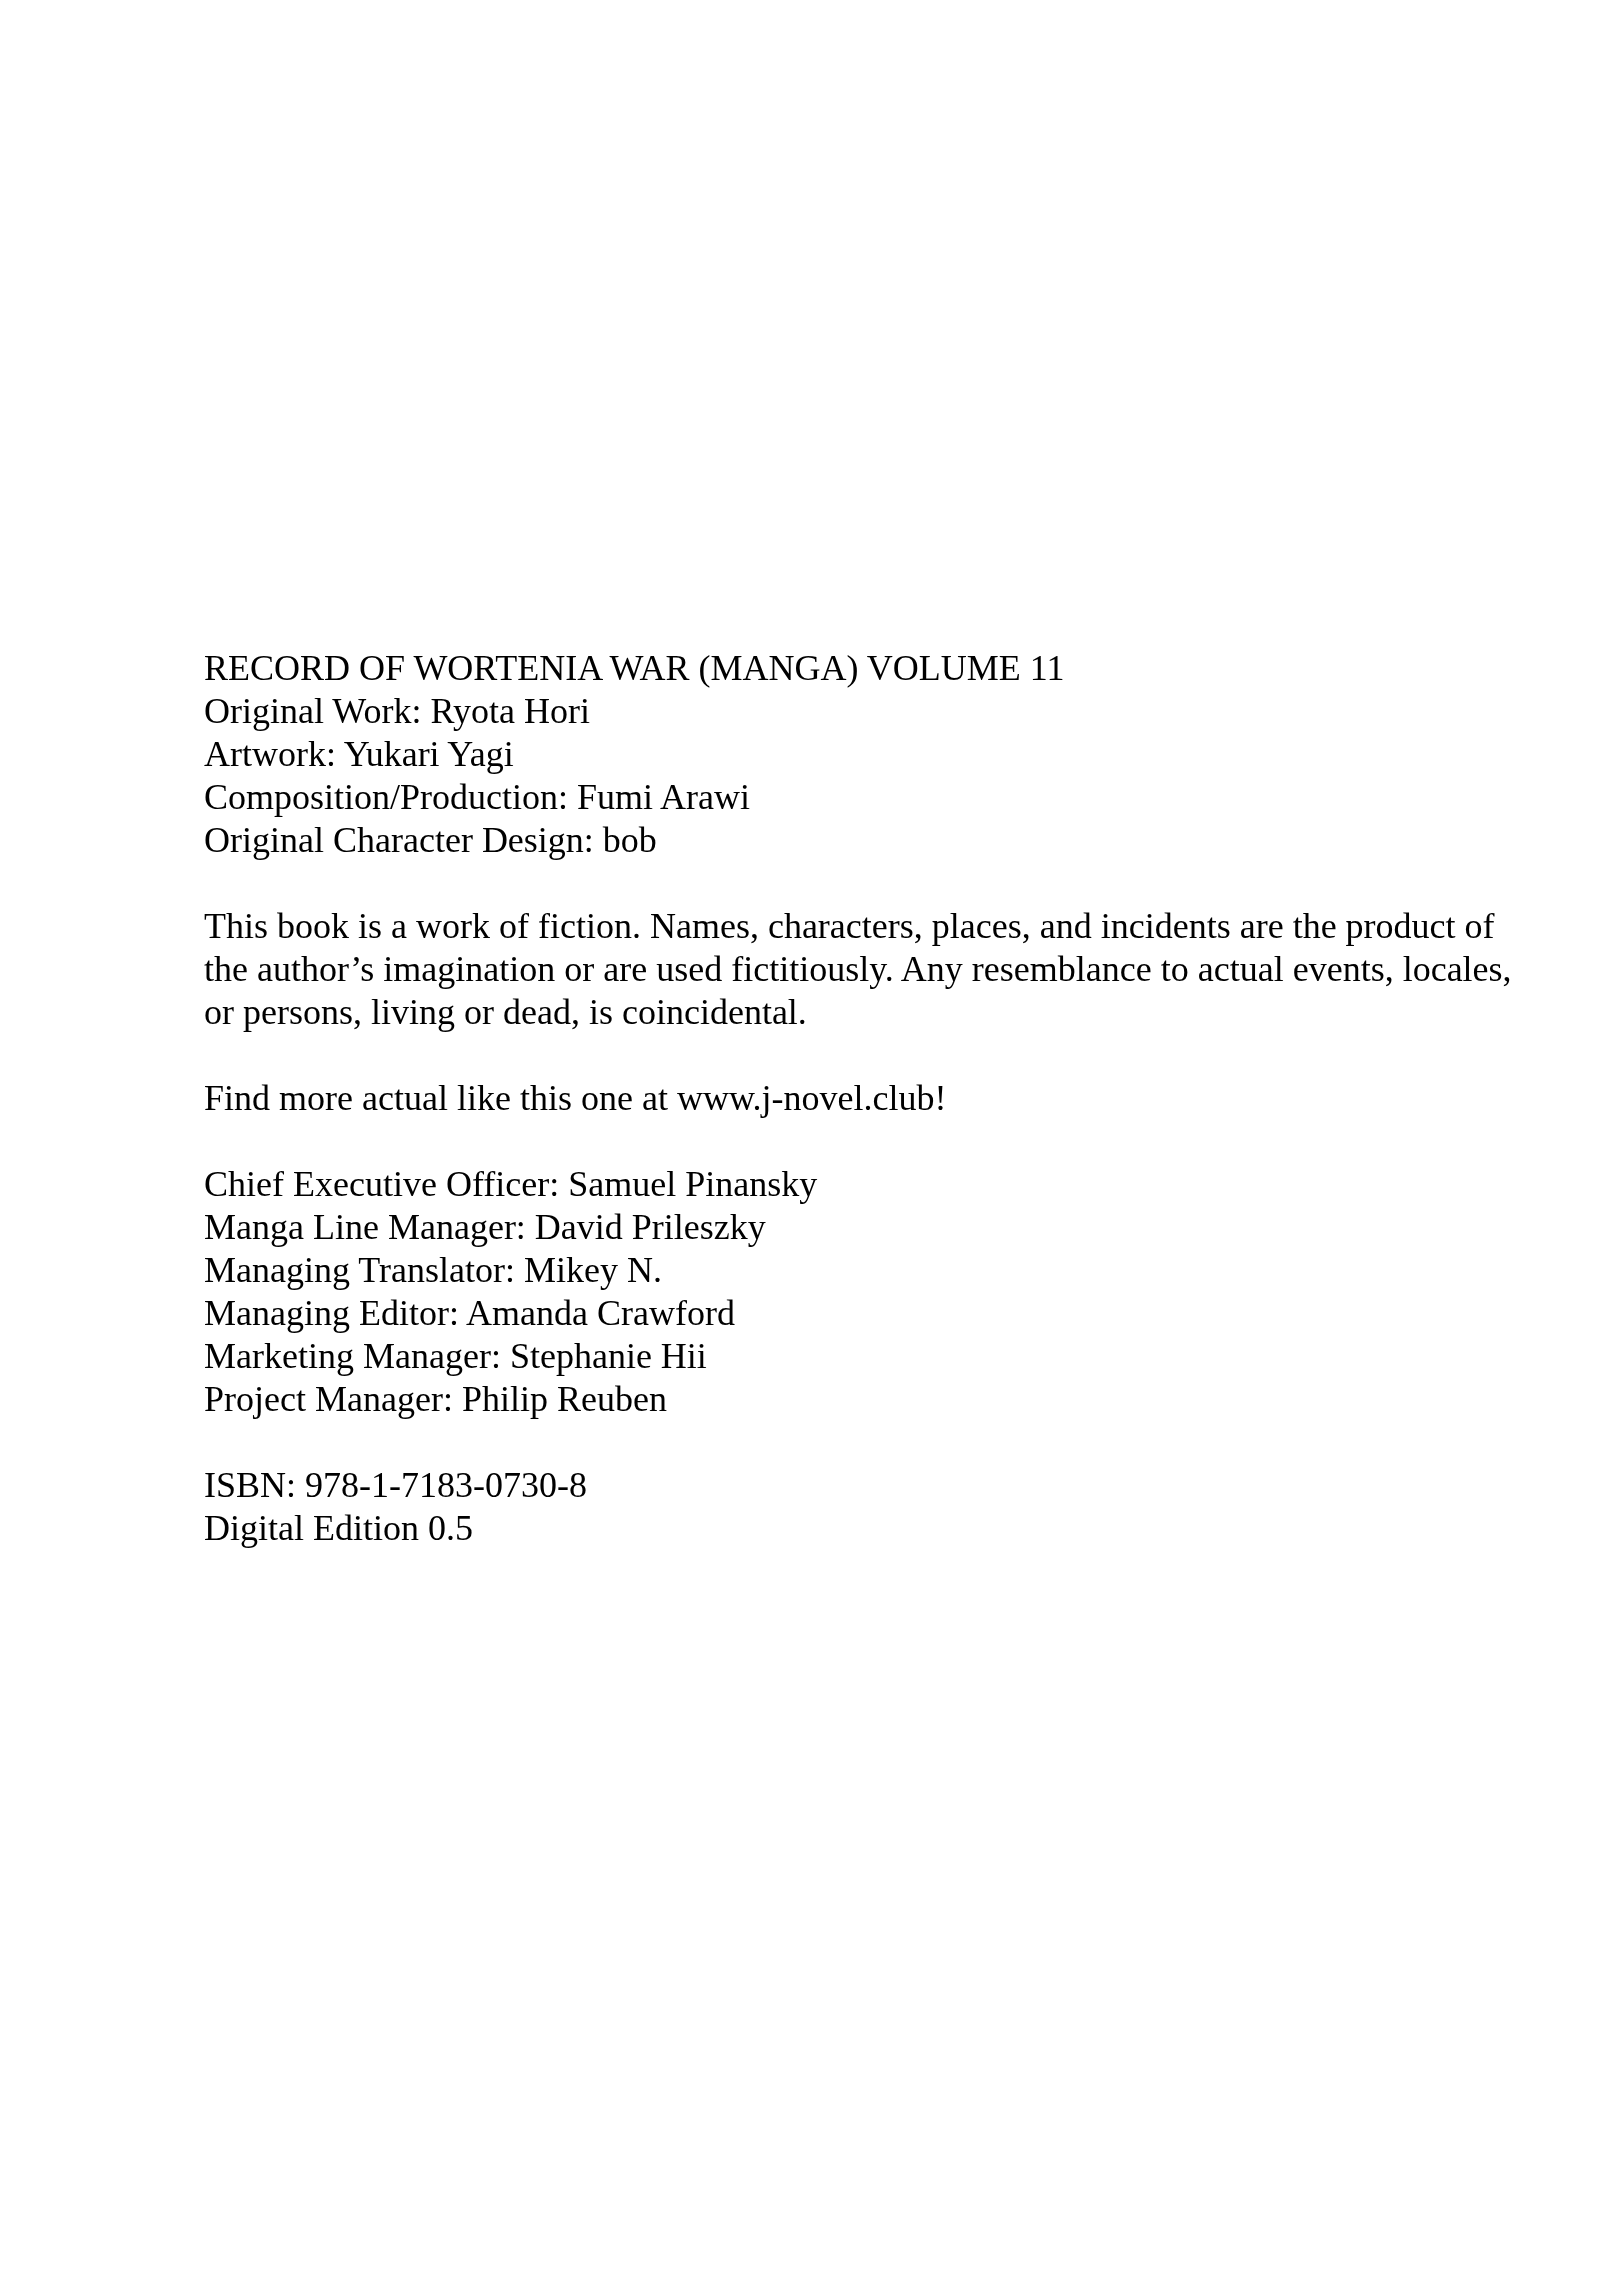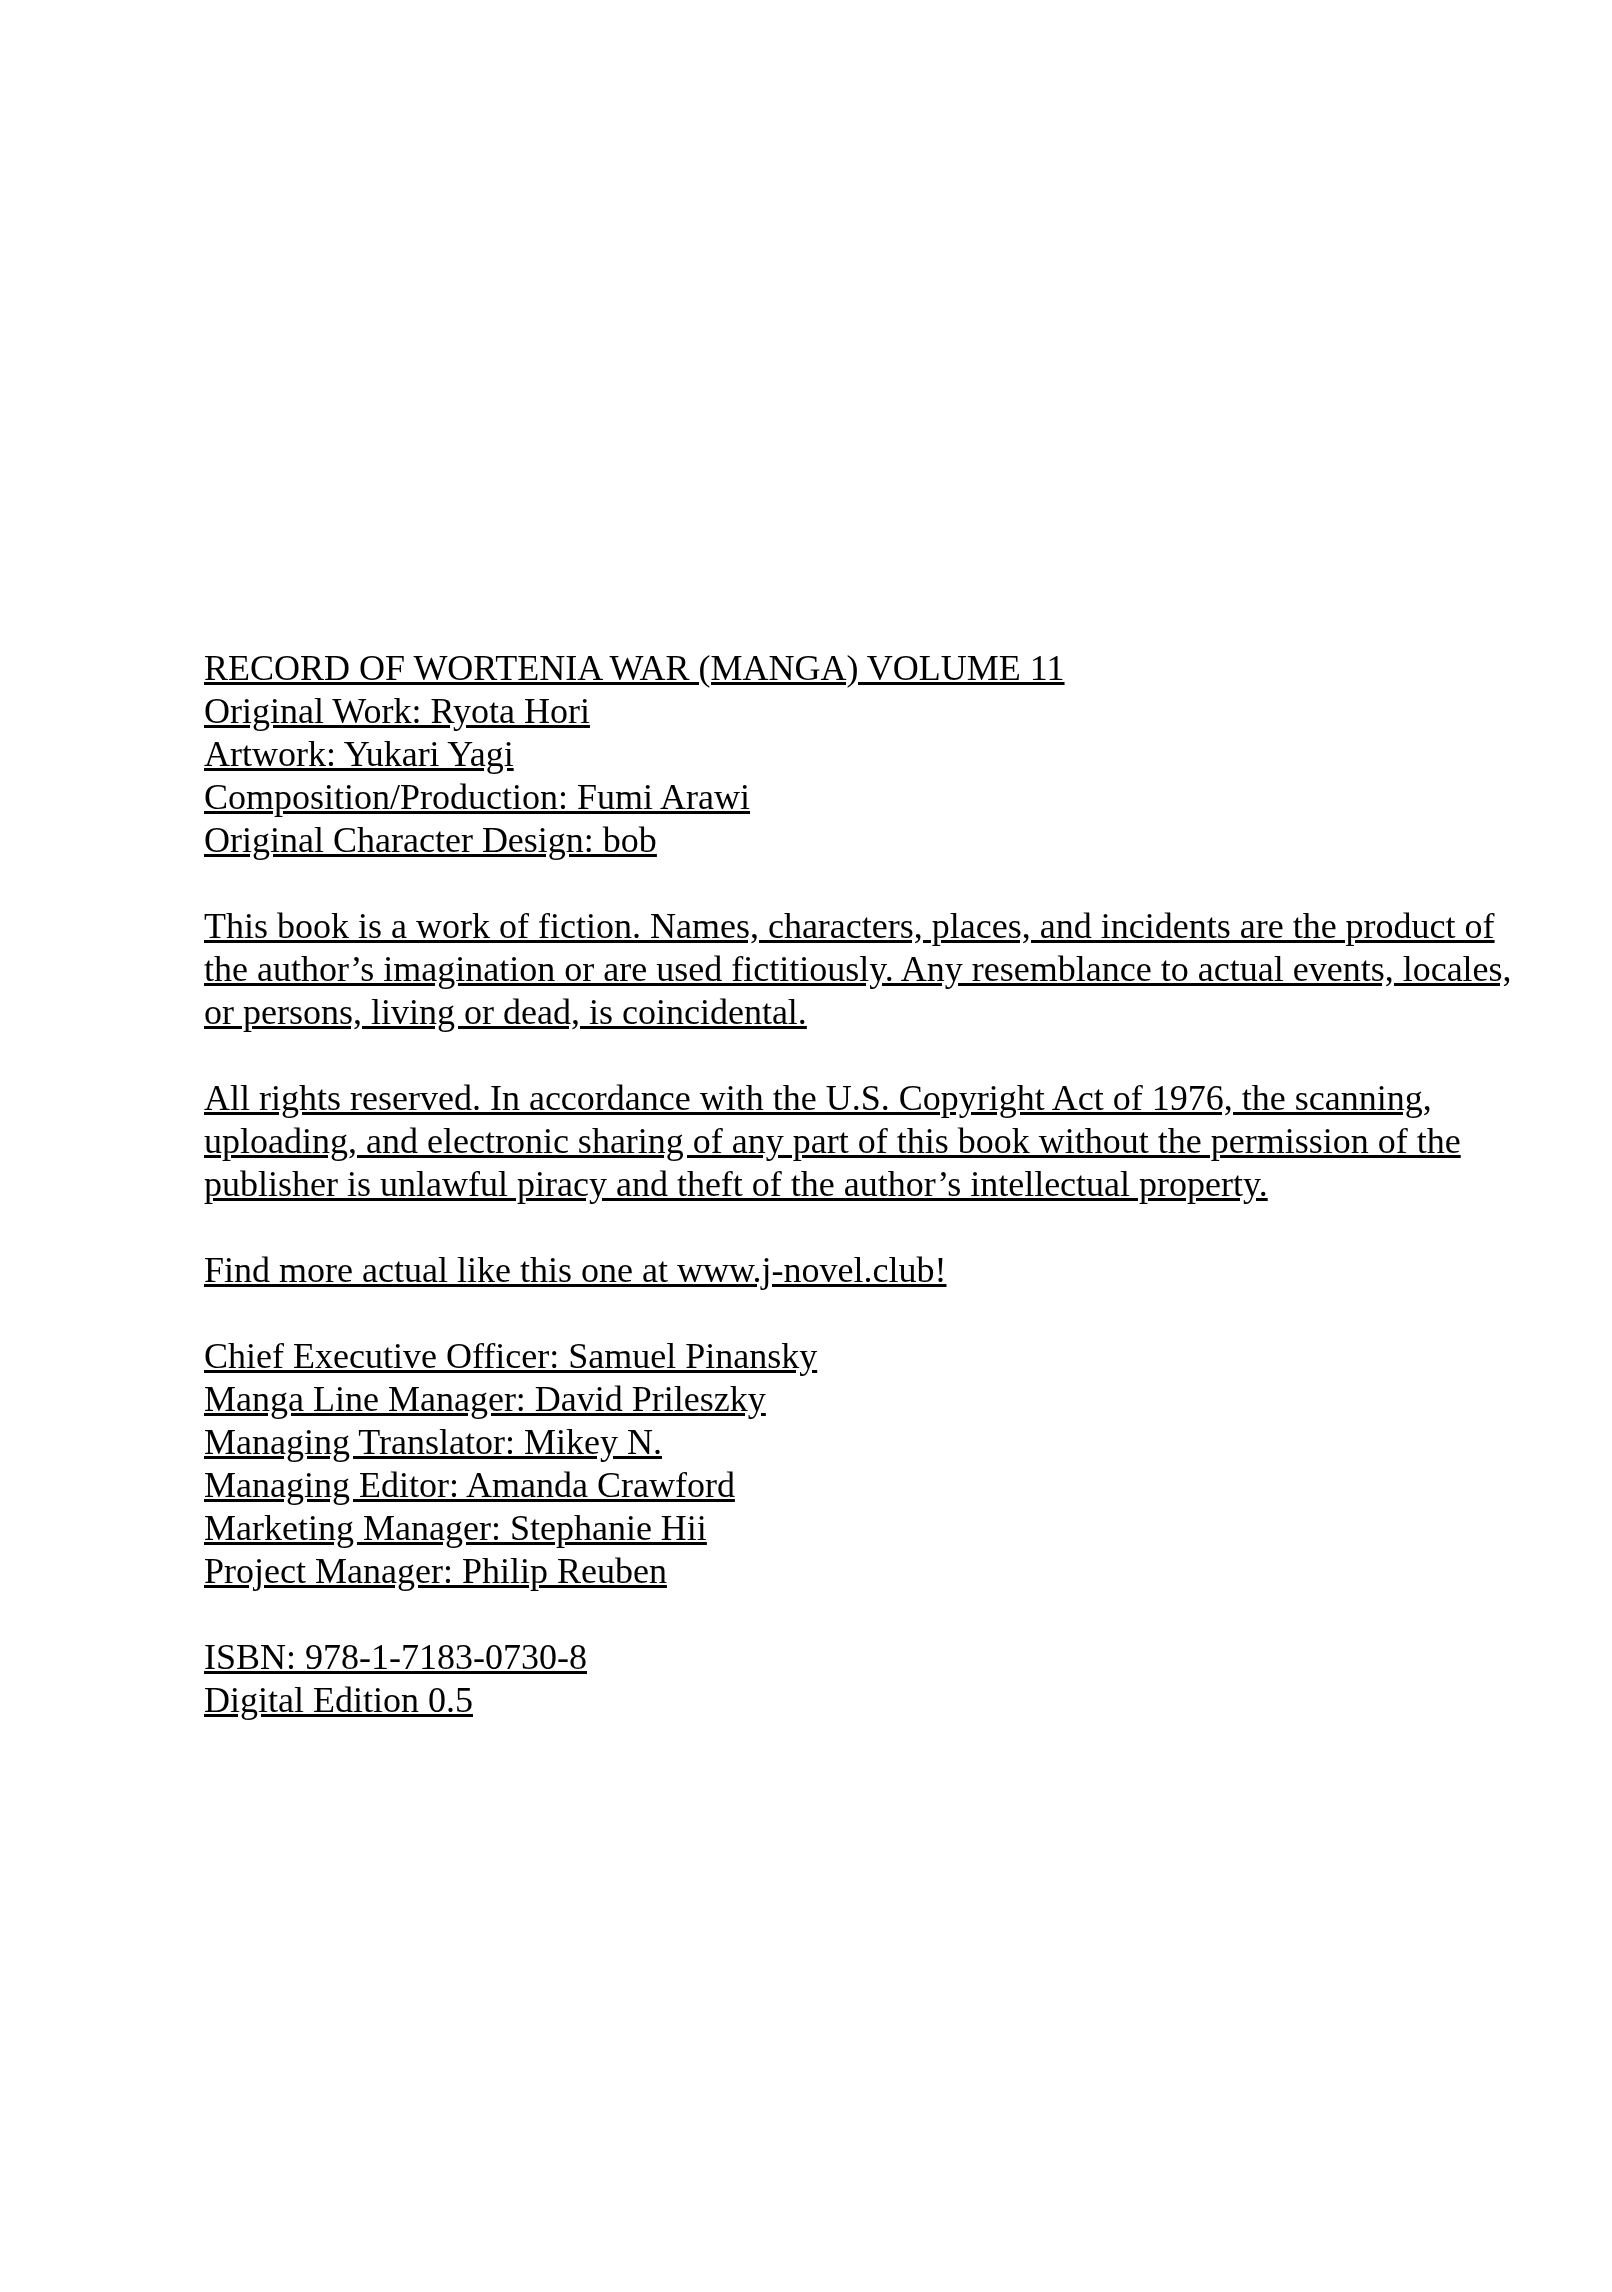--- a/index.html
+++ b/index.html
@@ -19,41 +19,37 @@
     position: absolute;
     left: 204px;
     top: 647px;
     width: 1308px;
     font-size: 36px;
     line-height: 43px;
   }
   .block {
     margin: 0 0 43px 0;
     white-space: pre-line;
-    text-decoration: underline;
   }
   .block:last-child {
     margin-bottom: 0;
   }
 </style>
 </head>
 <body>
 
 <main class="colophon">
   <p class="block">RECORD OF WORTENIA WAR (MANGA) VOLUME 11
 Original Work: Ryota Hori
 Artwork: Yukari Yagi
 Composition/Production: Fumi Arawi
 Original Character Design: bob</p>
   <p class="block">This book is a work of fiction. Names, characters, places, and incidents are the product of
 the author’s imagination or are used fictitiously. Any resemblance to actual events, locales,
 or persons, living or dead, is coincidental.</p>
-  <p class="block">All rights reserved. In accordance with the U.S. Copyright Act of 1976, the scanning,
-uploading, and electronic sharing of any part of this book without the permission of the
-publisher is unlawful piracy and theft of the author’s intellectual property.</p>
   <p class="block">Find more actual like this one at www.j-novel.club!</p>
   <p class="block">Chief Executive Officer: Samuel Pinansky
 Manga Line Manager: David Prileszky
 Managing Translator: Mikey N.
 Managing Editor: Amanda Crawford
 Marketing Manager: Stephanie Hii
 Project Manager: Philip Reuben</p>
   <p class="block">ISBN: 978-1-7183-0730-8
 Digital Edition 0.5</p>
 </main>

